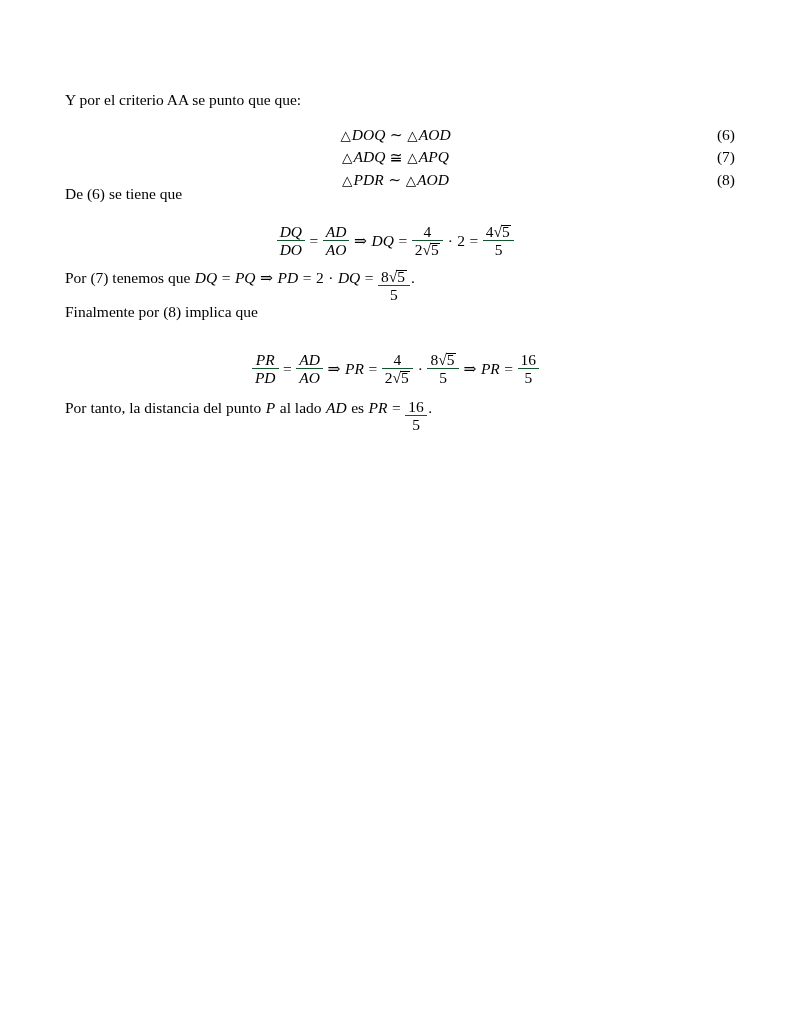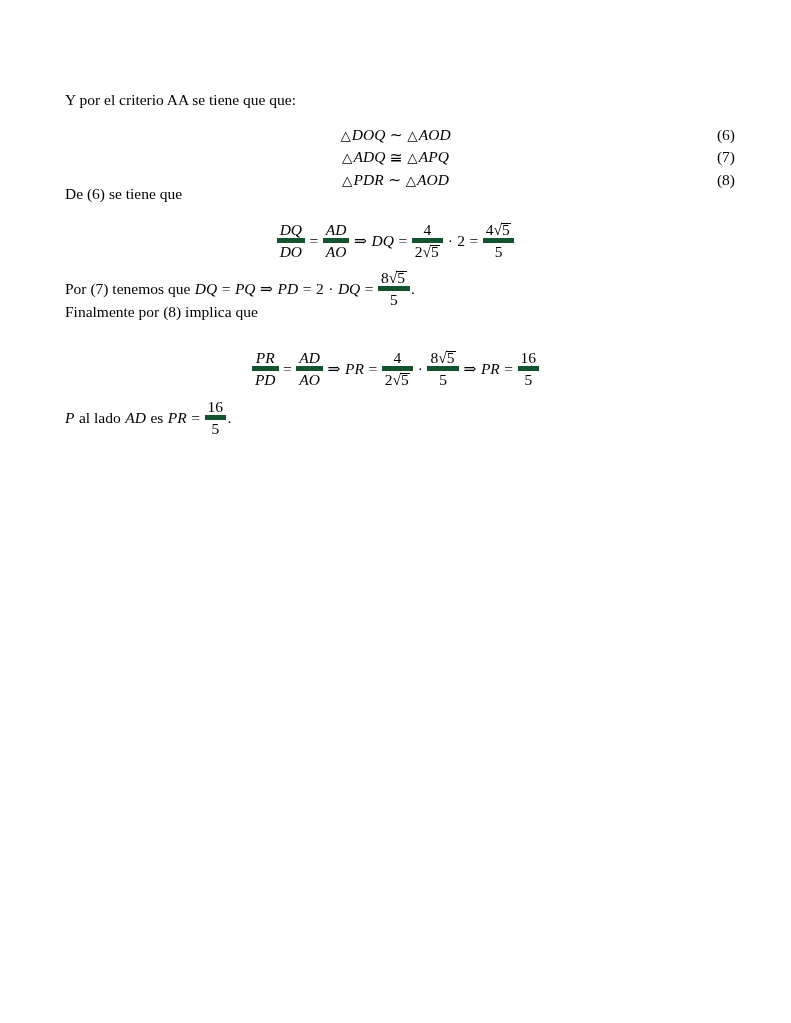--- a/index.html
+++ b/index.html
@@ -21,38 +21,38 @@
   }
   .eqrow .pair { display:flex; align-items:baseline; }
   .eqnum { position:absolute; right:56px; top:1px; }
   .mathline {
     position:absolute; left:0; width:791px;
     display:flex; justify-content:center; align-items:center; gap:4.5px;
     line-height:19px; white-space:pre;
   }
   .paraline {
     position:absolute; left:65px;
-    display:flex; align-items:center; gap:4.5px;
+    display:flex; align-items:flex-start; gap:4.5px;
     line-height:19px; white-space:pre;
   }
   .frac { display:inline-flex; flex-direction:column; align-items:stretch; }
   .fnum, .fden {
     display:flex; justify-content:center; align-items:baseline;
     padding:0 3px; line-height:17px;
   }
-  .fden { border-top:5px solid #14532d; }
+  .fden { border-top:1px solid #14532d; }
   .sqrt { display:inline-flex; align-items:baseline; }
   .sqrt .sign { line-height:17px; }
   .sqrt .rad { line-height:12px; border-top:1px solid #000; padding:0 1.5px 0 1px; margin-left:-1px; }
   .period { margin-left:-3px; }
 </style>
 </head>
 <body>
 
-<p class="textline" style="top:90px">Y por el criterio AA se tiene que que:</p>
+<p class="textline" style="top:90px">Y por el criterio AA se punto que que:</p>
 
 <div class="eqrow" style="top:123.5px">
   <span class="pair">
     <span class="tri">△</span>
     <span class="mi">DOQ</span>
   </span>
   <span>∼</span>
   <span class="pair">
     <span class="tri">△</span>
     <span class="mi">AOD</span>
@@ -190,20 +190,21 @@
   <span>⇒</span>
   <span class="mi">PR</span>
   <span>=</span>
   <span class="frac">
     <span class="fnum">16</span>
     <span class="fden">5</span>
   </span>
 </div>
 
 <div class="paraline" style="top:398px;height:39px">
+  <span>Por tanto, la distancia del punto</span>
   <span class="mi">P</span>
   <span>al lado</span>
   <span class="mi">AD</span>
   <span>es</span>
   <span class="mi">PR</span>
   <span>=</span>
   <span class="frac">
     <span class="fnum">16</span>
     <span class="fden">5</span>
   </span>

